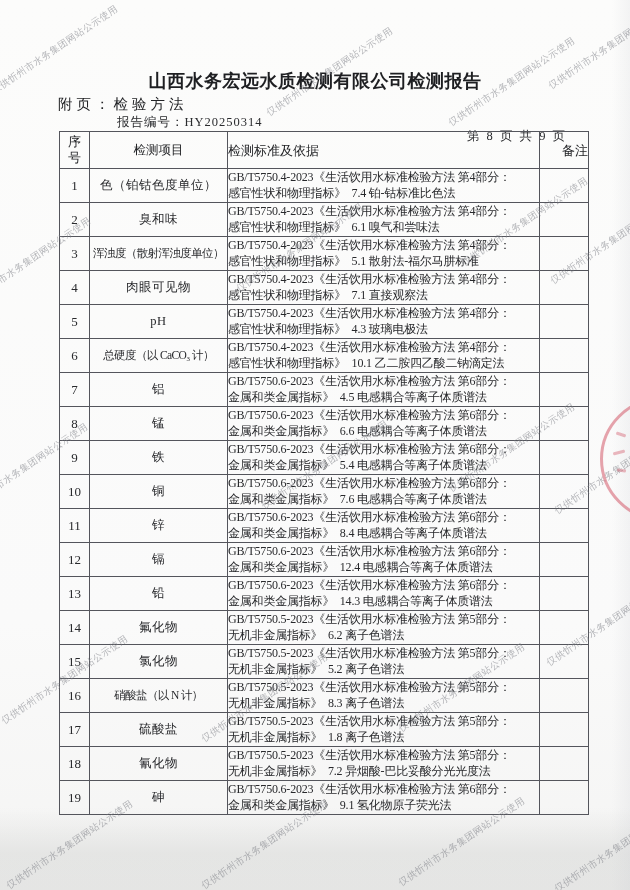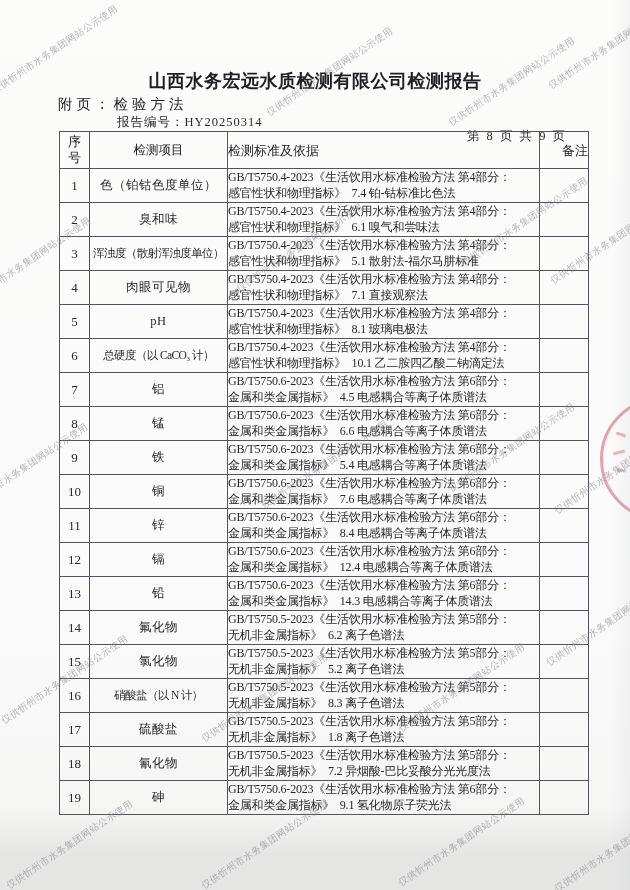--- a/index.html
+++ b/index.html
@@ -159,21 +159,21 @@
             <div class="l">GB/T5750.4-2023《生活饮用水标准检验方法 第4部分：</div>
             <div class="l">感官性状和物理指标》  7.1 直接观察法</div>
           </td>
           <td class="c-rem"></td>
         </tr>
         <tr>
           <td class="c-no">5</td>
           <td class="c-item">pH</td>
           <td class="c-std">
             <div class="l">GB/T5750.4-2023《生活饮用水标准检验方法 第4部分：</div>
-            <div class="l">感官性状和物理指标》  8.1 玻璃电极法</div>
+            <div class="l">感官性状和物理指标》  4.3 玻璃电极法</div>
           </td>
           <td class="c-rem"></td>
         </tr>
         <tr>
           <td class="c-no">6</td>
           <td class="c-item tight">总硬度（以 CaCO₃ 计）</td>
           <td class="c-std">
             <div class="l">GB/T5750.4-2023《生活饮用水标准检验方法 第4部分：</div>
             <div class="l">感官性状和物理指标》  10.1 乙二胺四乙酸二钠滴定法</div>
           </td>

